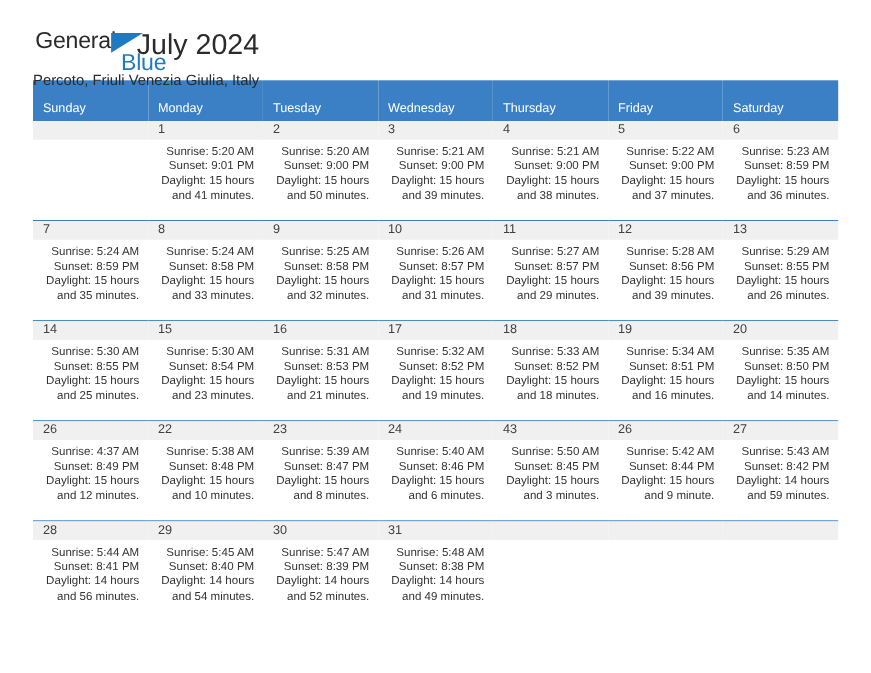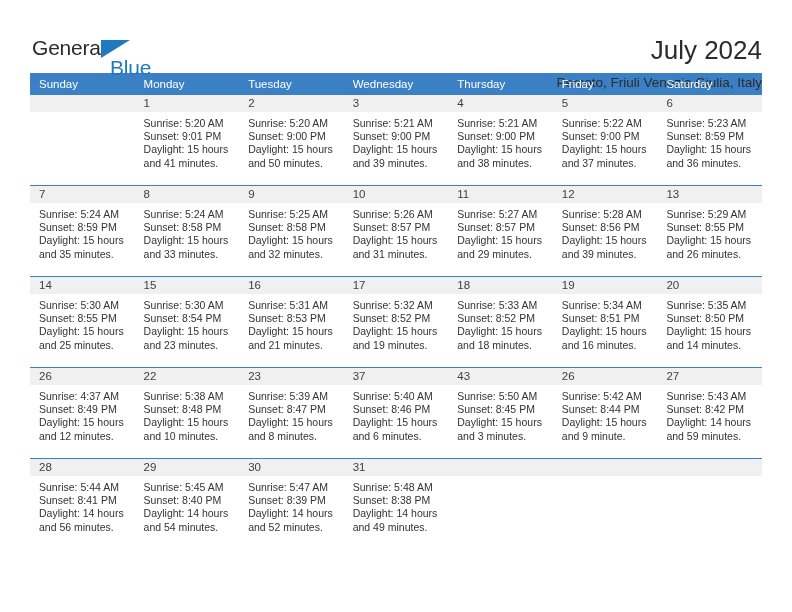--- a/index.html
+++ b/index.html
@@ -21,22 +21,23 @@
     box-sizing: border-box;
     padding: 0 30px;
   }
 
   
   .topbar {
     display: flex;
     align-items: flex-start;
     justify-content: space-between;
     height: 73px;
-    padding-top: 36px;
+    padding-top: 26px;
     box-sizing: border-box;
+    flex-direction: column;
   }
   .brand {
     position: relative;
     width: 150px;
     height: 46px;
     user-select: none;
   }
   .brand-general {
     position: absolute;
     left: 2px;
@@ -88,21 +89,21 @@
     table-layout: fixed;
   }
   .calendar col { width: 104.57px; }
 
   thead th {
     background: #3b80c4;
     color: #ffffff;
     font-size: 11.5px;
     font-weight: normal;
     text-align: left;
-    padding: 5px 0 5px 9px;
+    padding: 20px 0 5px 9px;
     border: none;
   }
 
   tbody tr.week-row > td {
     vertical-align: top;
     padding: 0;
     border: none;
     height: 90px;
   }
   .cell {
@@ -117,20 +118,21 @@
     font-size: 11.5px;
     color: #404040;
     padding-left: 9px;
     box-sizing: border-box;
   }
   .cell-body {
     padding: 5px 8px 0 9px;
     font-size: 10.5px;
     line-height: 13.2px;
     color: #333333;
+    text-align: right;
   }
   .cell-body div { white-space: nowrap; }
 
   tbody tr.week-row { border-top: 1px solid #3b80c4; }
   tbody tr.week-row:first-child { border-top: none; }
   .blank .daynum-band { background: #f0f0f0; }
 </style>
 </head>
 <body>
 
@@ -443,21 +445,21 @@
             <div class="cell-body">
               <div>Sunrise: 5:39 AM</div>
               <div>Sunset: 8:47 PM</div>
               <div>Daylight: 15 hours</div>
               <div>and 8 minutes.</div>
             </div>
           </div>
         </td>
         <td>
           <div class="cell">
-            <div class="daynum-band">37</div>
+            <div class="daynum-band">24</div>
             <div class="cell-body">
               <div>Sunrise: 5:40 AM</div>
               <div>Sunset: 8:46 PM</div>
               <div>Daylight: 15 hours</div>
               <div>and 6 minutes.</div>
             </div>
           </div>
         </td>
         <td>
           <div class="cell">

